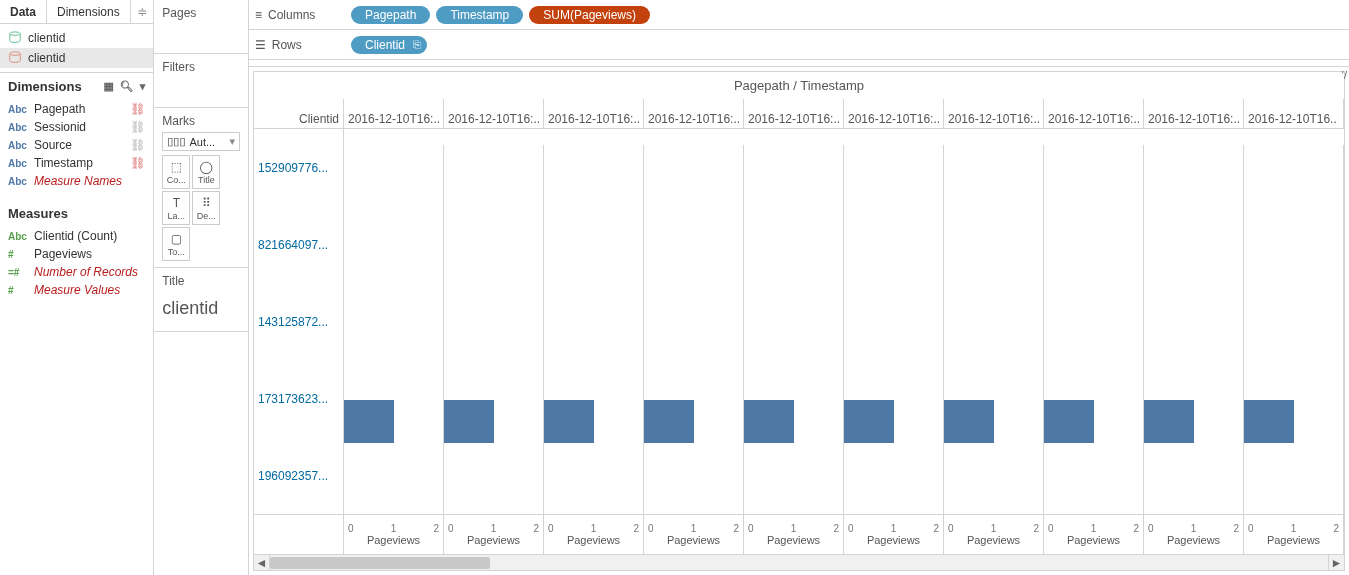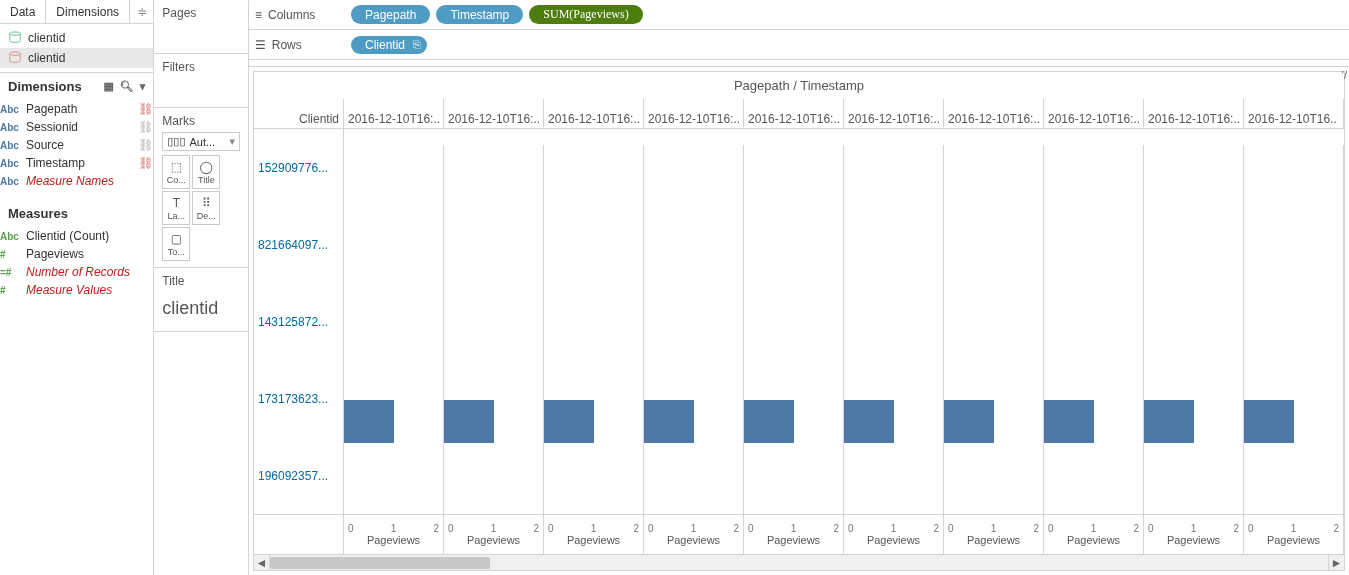--- a/index.html
+++ b/index.html
@@ -3,31 +3,31 @@
 <meta charset="utf-8">
 <style>
 * { box-sizing: border-box; margin: 0; padding: 0; font-family: "Segoe UI", Arial, sans-serif; }
 body { background: #fff; font-size: 12px; color: #333; width: 1349px; height: 575px; overflow: hidden; }
 .app { display: flex; height: 575px; }
 
 
 .data-panel { width: 163px; border-right: 1px solid #d4d4d4; display: flex; flex-direction: column; }
 .data-tabs { display: flex; border-bottom: 1px solid #d4d4d4; height: 24px; align-items: stretch; }
 .data-tab { padding: 4px 10px; font-size: 12px; cursor: pointer; border-right: 1px solid #d4d4d4; display: flex; align-items: center; }
-.data-tab.active { font-weight: normal; }
+.data-tab.active { font-weight: bold; }
 .data-tab-spacer { flex: 1; display:flex; justify-content:flex-end; align-items:center; padding-right:6px; color:#888; }
 .source-list { padding: 4px 0; border-bottom: 1px solid #d4d4d4; }
 .source-item { display: flex; align-items: center; padding: 3px 8px; gap: 6px; cursor: pointer; }
 .source-item.selected { background: #e8e8e8; }
 .db-icon { width: 14px; height: 14px; }
 
 .dims-header, .meas-header { display: flex; align-items: center; padding: 6px 8px 4px 8px; font-weight: bold; font-size: 13px; }
 .dims-header-icons { margin-left: auto; display: flex; gap: 6px; color: #666; font-size: 11px; align-items:center;}
 .field-list { padding: 2px 0 10px 0; }
-.field-item { display: flex; align-items: center; padding: 2px 0; gap: 6px; cursor: pointer; }
+.field-item { display: flex; align-items: center; padding: 2px 8px; gap: 6px; cursor: pointer; }
 .field-type { width: 20px; font-size: 10px; color: #4e79a7; font-weight: bold; }
 .field-type.meas { color: #59a14f; }
 .field-type.hash { color: #59a14f; }
 .field-name { flex: 1; font-size: 12px; }
 .field-name.italic { font-style: italic; color: #b91c1c; }
 .link-icon { color: #d1615d; font-size: 12px; }
 .link-icon.gray { color: #aaa; }
 
 
 .cards-panel { width: 100px; border-right: 1px solid #d4d4d4; display: flex; flex-direction: column; background:#fff; }
@@ -41,21 +41,21 @@
 .mark-btn { width: 28px; height: 34px; border: 1px solid #ccc; display: flex; flex-direction: column; align-items: center; justify-content: center; font-size: 9px; color:#555; cursor:pointer; background:#fff;}
 .mark-btn .mi { font-size: 12px; margin-bottom:1px;}
 .title-card .title-text { font-size: 18px; color: #555; padding: 6px 0; }
 
 
 .ws-area { flex: 1; display: flex; flex-direction: column; }
 .shelf-row { display: flex; align-items: center; border-bottom: 1px solid #d4d4d4; height: 30px; padding: 0 6px; gap: 6px; }
 .shelf-label { width: 90px; display: flex; align-items: center; gap: 6px; color: #555; font-size: 12px; }
 .pill { border-radius: 12px; padding: 2px 14px 2px 14px; font-size: 12px; color: #fff; display:inline-flex; align-items:center; position:relative; }
 .pill.dim { background: #4e9bc4; }
-.pill.meas { background: #4d7c0f; font-family: Liberation Serif, serif; }
+.pill.meas { background: #c2410c; }
 .pill .pill-icon { position:absolute; right:6px; font-size:10px; }
 
 .viz-wrap { flex: 1; display: flex; flex-direction: column; border-top:1px solid #d4d4d4; position:relative; margin-top:6px;}
 .viz-inner { flex:1; display:flex; flex-direction:column; overflow:hidden; border:1px solid #d4d4d4; margin:4px; }
 .viz-title { text-align: center; font-size: 13px; padding: 6px 0; color:#555; }
 .crosstab { flex: 1; display:flex; overflow:hidden; }
 .row-header-col { width: 90px; border-right: 1px solid #d4d4d4; display:flex; flex-direction:column;}
 .rh-top { height: 30px; border-bottom:1px solid #d4d4d4; display:flex; align-items:flex-end; justify-content:flex-end; padding:2px 4px; font-size:12px; color:#555;}
 .rh-cell { flex:1; display:flex; align-items:center; padding:0 4px; font-size:12px; color:#0369a1;}
 .cols-area { flex:1; display:flex; flex-direction:column; overflow:hidden;gap:16px;}

